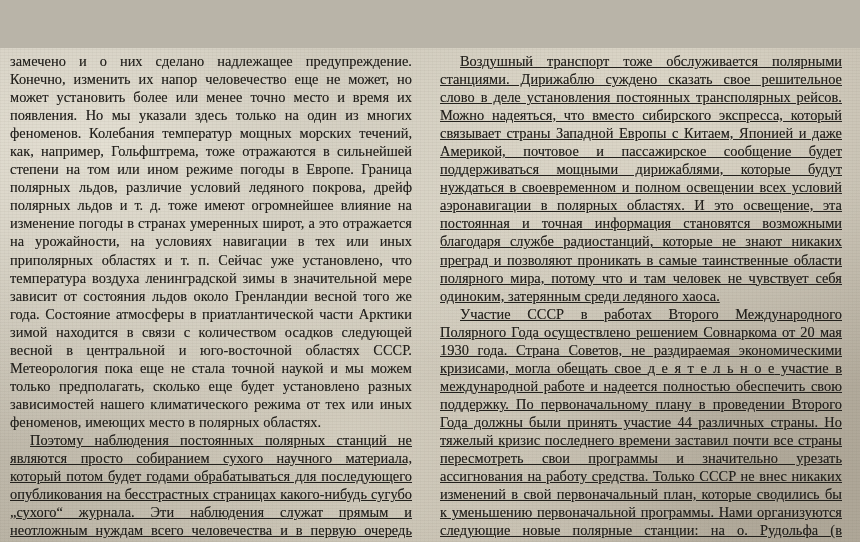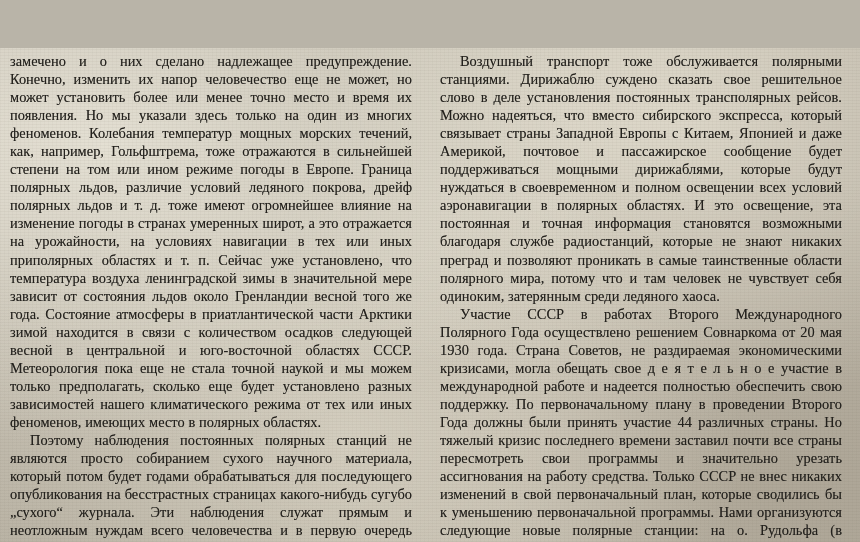--- a/index.html
+++ b/index.html
@@ -62,20 +62,21 @@
     text-indent: 0;
     font-family: "Liberation Serif", serif;
     letter-spacing: 0.02px;
     word-spacing: 0.2px;
   }
   .para + .para {
     text-indent: 20px;
   }
   .para.indent {
     text-indent: 20px;
+    text-decoration: underline;
   }
   
   .para { text-shadow: 0 0 0.35px rgba(34,32,28,0.45); }
   .clip-bottom {
     overflow: hidden;
   }
 </style>
 </head>
 <body>
 

